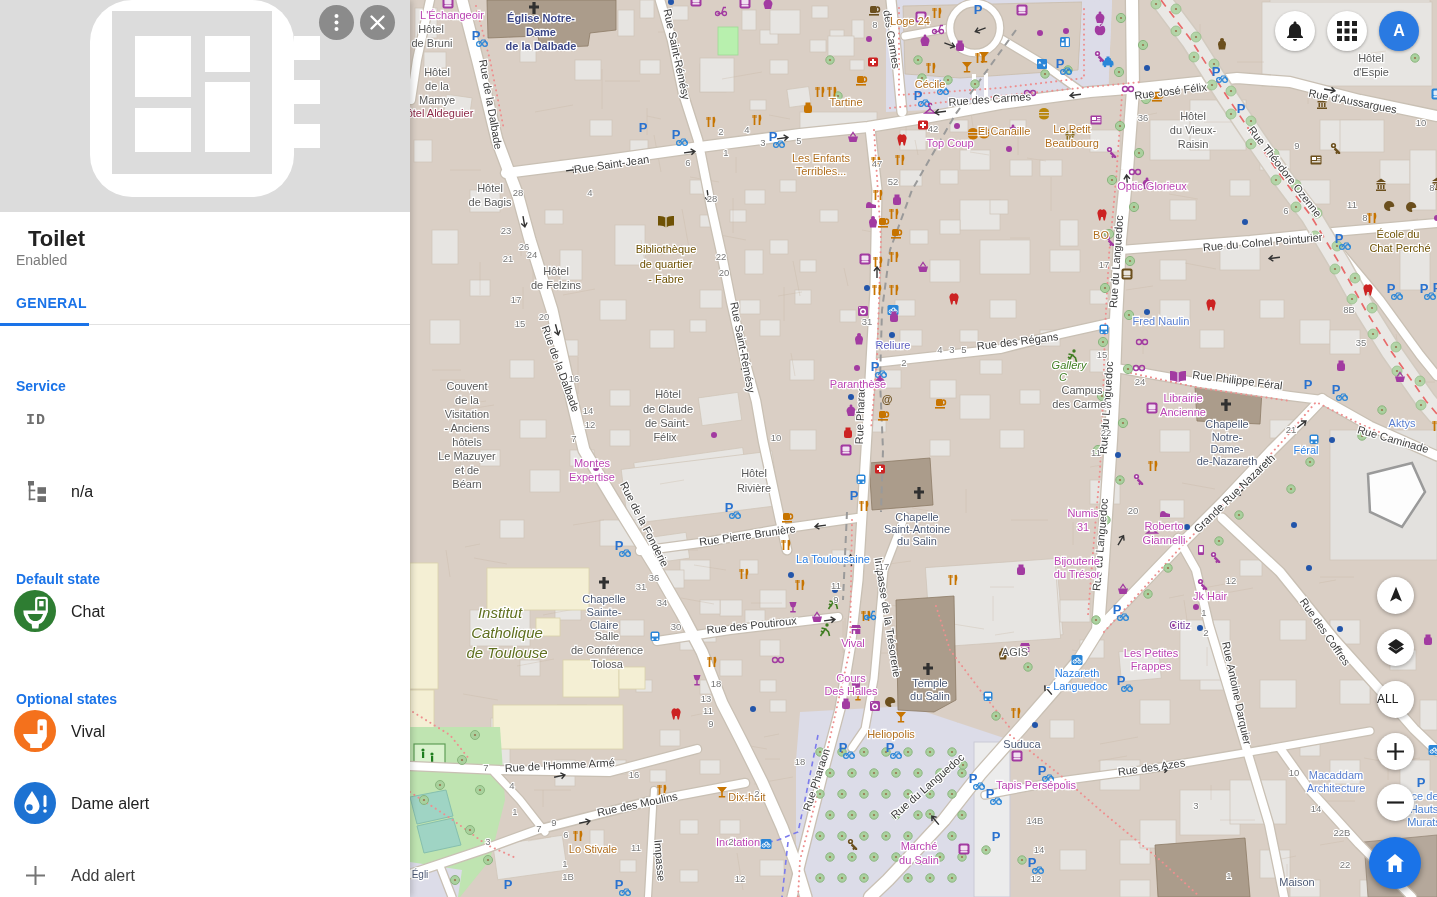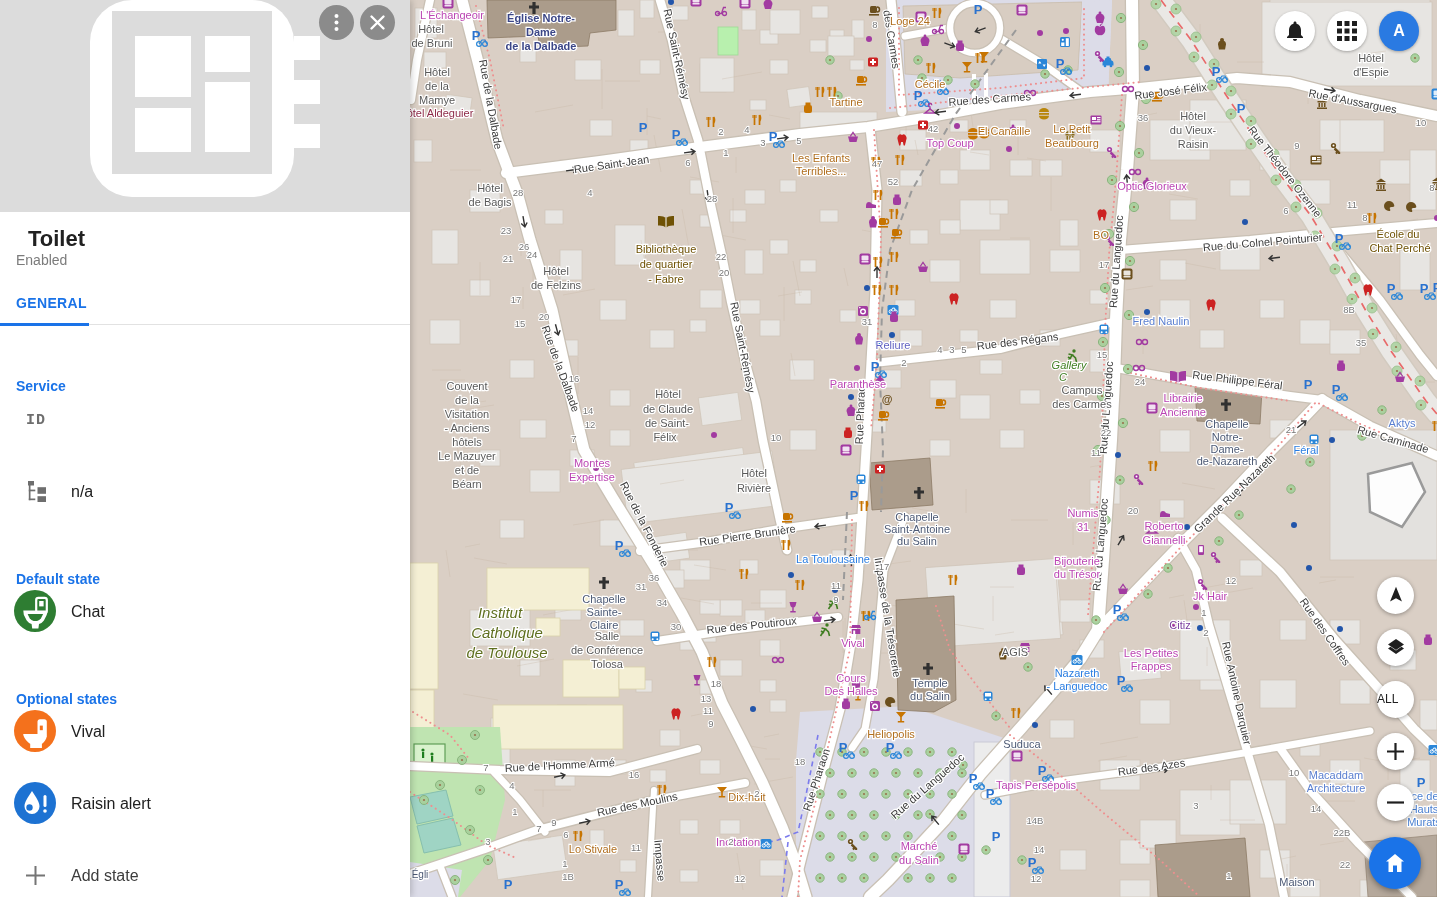--- a/index.html
+++ b/index.html
@@ -1853,17 +1853,17 @@
         <rect x="17.2" y="34.8" width="11.7" height="4.2" fill="#fff"></rect>
       </svg></div>
  <div class="abs val" style="left:71px;top:723px">Vival</div>
  <div class="abs" style="left:13px;top:781px"><svg width="44" height="44">
         <circle cx="22" cy="22" r="21" fill="#1d72d2"></circle>
         <path d="M19,10 C14.5,17 11.5,21 11.5,25.5 a7.5,7.5 0 0 0 15,0 C26.5,21 23.5,17 19,10 z" fill="#fff"></path>
         <circle cx="16.5" cy="26.5" r="3.2" fill="#1d72d2"></circle>
         <rect x="30.5" y="14" width="3" height="12" rx="1.5" fill="#fff"></rect>
         <circle cx="32" cy="30" r="1.8" fill="#fff"></circle>
       </svg></div>
- <div class="abs val" style="left:71px;top:795px">Raisin alert</div>
+ <div class="abs val" style="left:71px;top:795px">Dame alert</div>
  <div class="abs" style="left:26px;top:866px"><svg width="19" height="19">
         <path stroke="#757575" stroke-width="2" d="M9.5 0 v19 M0 9.5 h19"></path>
       </svg></div>
- <div class="abs val" style="left:71px;top:867px;color:#3c3c3c">Add state</div>
+ <div class="abs val" style="left:71px;top:867px;color:#3c3c3c">Add alert</div>
 </div>
 </body></html>

